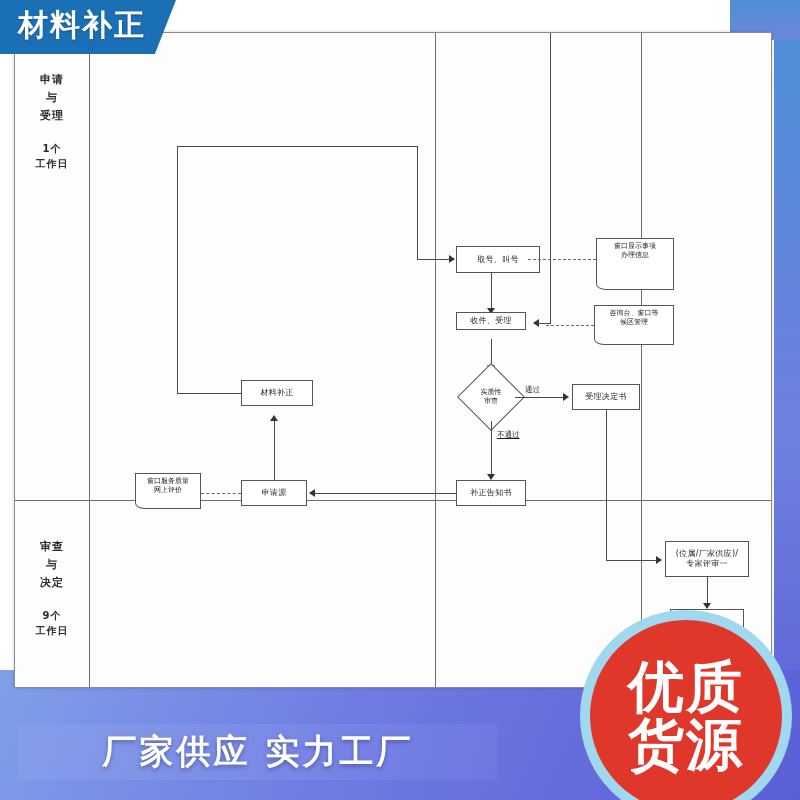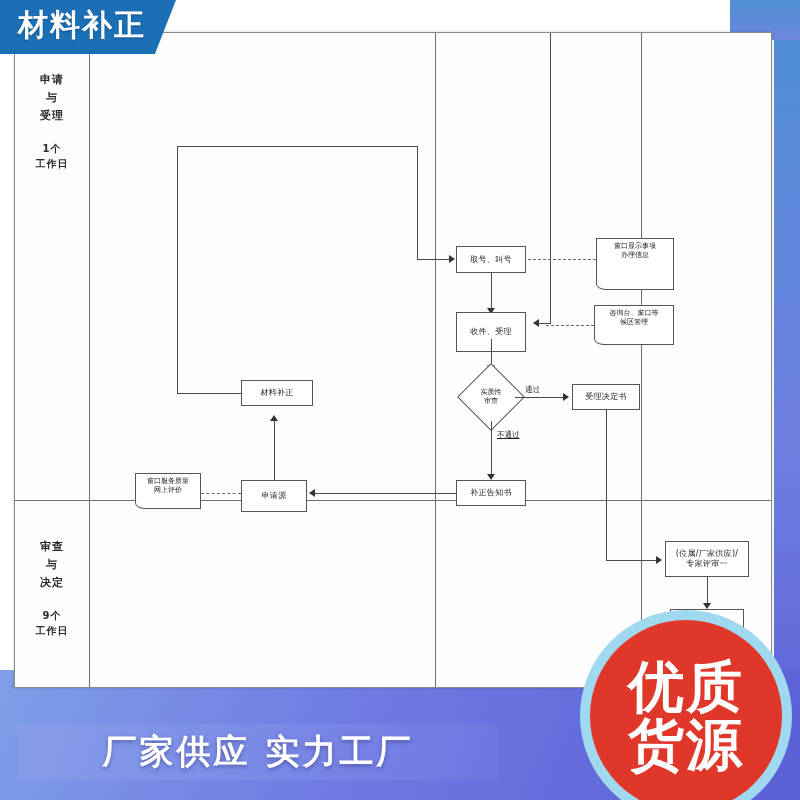--- a/index.html
+++ b/index.html
@@ -196,33 +196,33 @@
     <div class="ln vt" style="left:535px; top:-12px; height:302px;"></div>
     <div class="arr arr-l" style="left:518px; top:286px;"></div>
     <div class="ln hz" style="left:522px; top:290px; width:14px;"></div>
 
     <div class="ln vt" style="left:162px; top:113px; height:247px;"></div>
     <div class="ln hz" style="left:162px; top:113px; width:240px;"></div>
     <div class="ln vt" style="left:402px; top:113px; height:113px;"></div>
     <div class="ln hz" style="left:402px; top:226px; width:37px;"></div>
     <div class="ln hz" style="left:162px; top:360px; width:76px;"></div>
 
-    <div class="node" style="left:441px; top:213px; width:70px; height:27px;">取号、叫号</div>
+    <div class="node" style="left:441px; top:213px; width:84px; height:27px;">取号、叫号</div>
     <div class="arr arr-r" style="left:434px; top:222px;"></div>
 
     <div class="dash-h" style="left:513px; top:226px; width:68px;"></div>
     <div class="note" style="left:581px; top:205px; width:78px; height:52px;">
       <div>窗口显示事项</div>
       <div>办理信息</div>
     </div>
 
     <div class="ln vt" style="left:476px; top:240px; height:39px;"></div>
     <div class="arr arr-d" style="left:472px; top:275px;"></div>
 
-    <div class="node" style="left:441px; top:279px; width:70px; height:40px;">收件、受理</div>
+    <div class="node" style="left:441px; top:279px; width:70px; height:18px;">收件、受理</div>
 
     <div class="dash-h" style="left:531px; top:292px; width:48px;"></div>
     <div class="note" style="left:579px; top:272px; width:80px; height:40px;">
       <div>咨询台、窗口等</div>
       <div>候区管理</div>
     </div>
 
     <div class="ln vt" style="left:476px; top:306px; height:30px;"></div>
     <div class="arr arr-d" style="left:472px; top:332px;"></div>
 
@@ -238,21 +238,21 @@
     <div class="node" style="left:557px; top:351px; width:68px; height:26px;">受理决定书</div>
 
     <div class="ln vt" style="left:476px; top:388px; height:57px;"></div>
     <div class="edge-label" style="left:482px; top:397px;text-decoration:underline;">不通过</div>
     <div class="arr arr-d" style="left:472px; top:441px;"></div>
     <div class="node" style="left:441px; top:447px; width:70px; height:26px;">补正告知书</div>
 
     <div class="ln hz" style="left:300px; top:460px; width:141px;"></div>
     <div class="arr arr-l" style="left:294px; top:456px;"></div>
 
-    <div class="node" style="left:226px; top:447px; width:66px; height:32px;">申请源</div>
+    <div class="node" style="left:226px; top:447px; width:66px; height:26px;">申请源</div>
 
     <div class="dash-h" style="left:186px; top:460px; width:40px;"></div>
     <div class="note" style="left:120px; top:440px; width:66px; height:36px;">
       <div>窗口服务质量</div>
       <div>网上评价</div>
     </div>
 
     <div class="ln vt" style="left:259px; top:386px; height:61px;"></div>
     <div class="arr arr-u" style="left:255px; top:382px;"></div>
     <div class="node" style="left:226px; top:347px; width:72px; height:26px;">材料补正</div>

